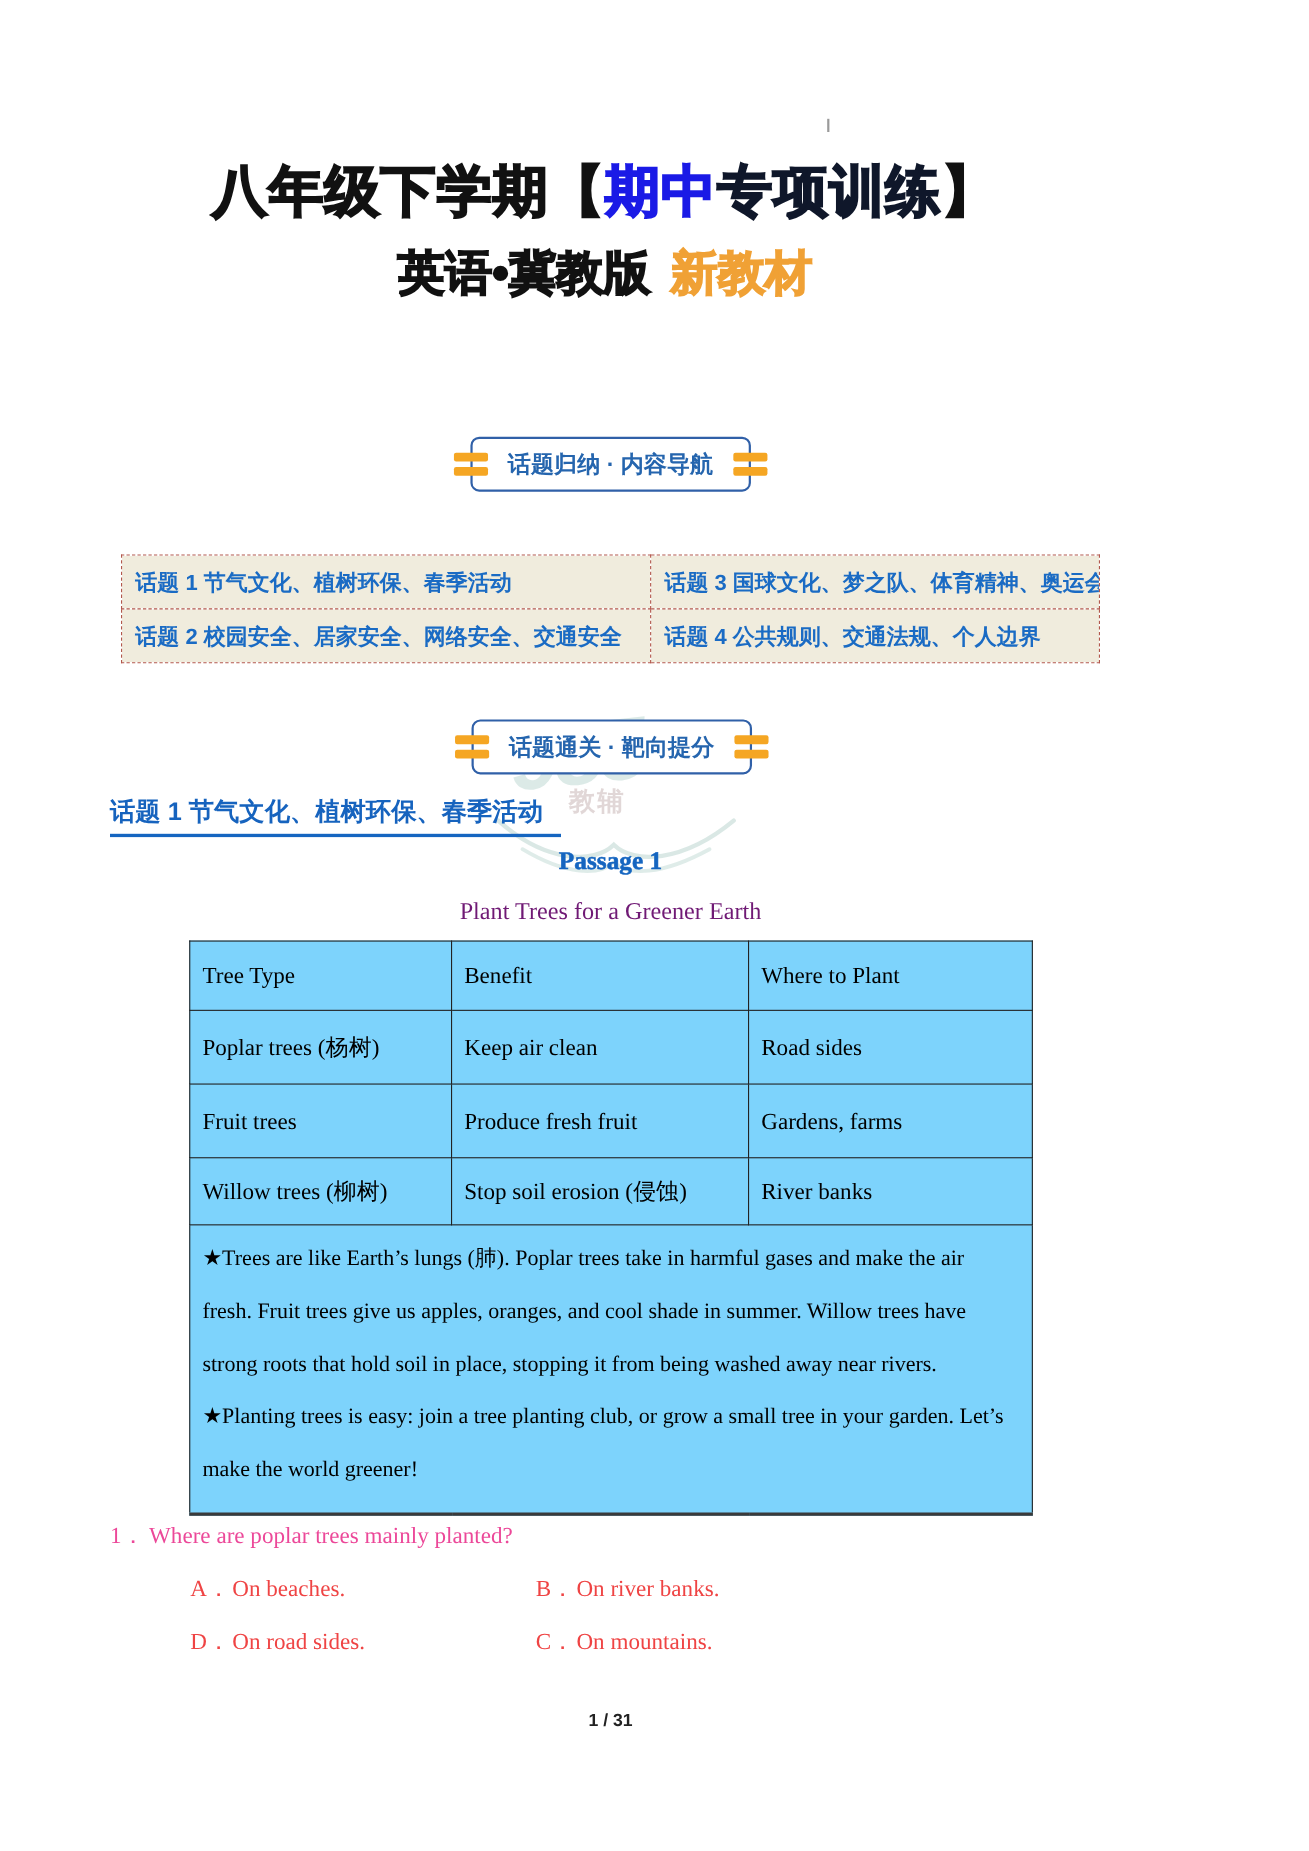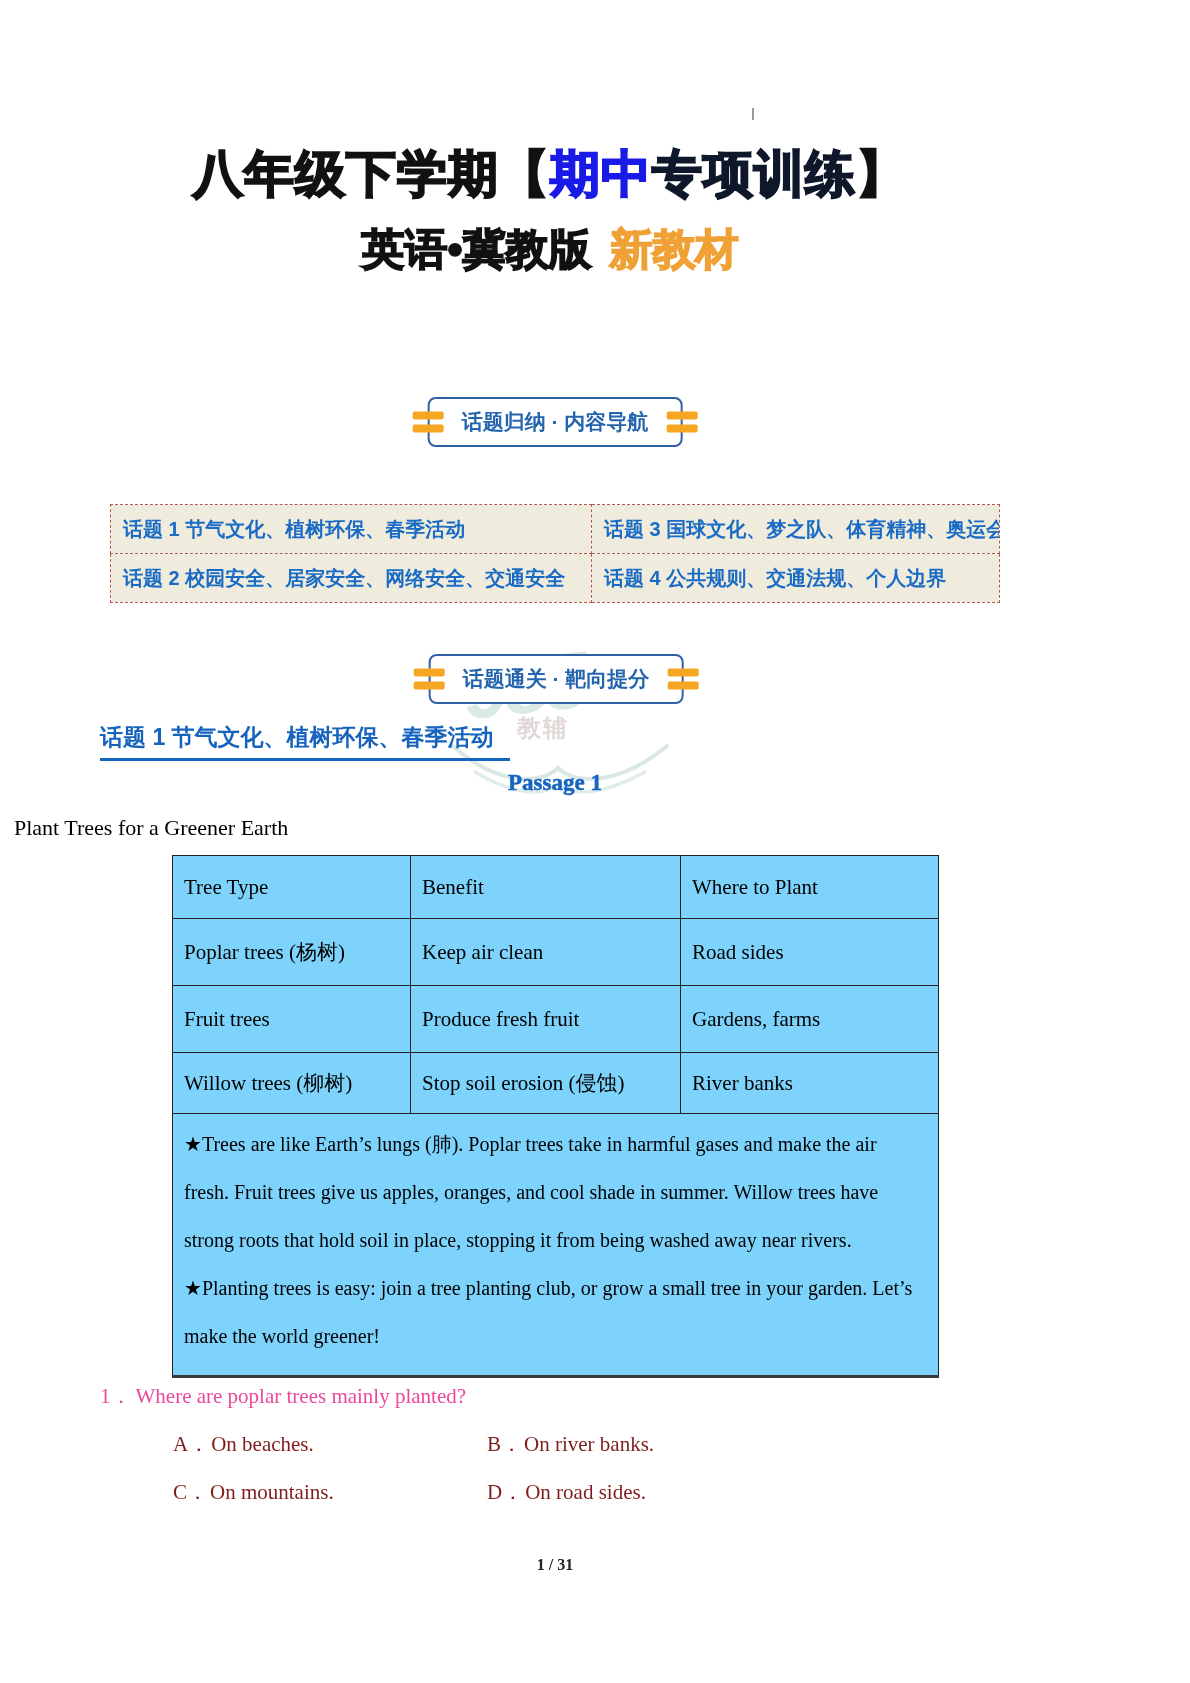--- a/index.html
+++ b/index.html
@@ -89,22 +89,22 @@
   .passage-label{
     position:absolute;left:0;top:770px;width:1110px;text-align:center;z-index:1;
     font-weight:700;font-size:23px;color:#1565c0;
   }
   .passage-label span{-webkit-text-stroke:0.5px currentColor;}
   .wm-line{
     position:absolute;left:0;top:792px;width:1110px;text-align:center;z-index:0;
     font-family:"Liberation Sans", sans-serif;font-size:22px;color:#dcdcdc;letter-spacing:1px;
   }
   .passage-title{
-    position:absolute;left:14px;top:815px;width:1110px;text-align:left;z-index:1;
-    font-size:22px;color:#000000;
+    position:absolute;left:0;top:815px;width:1110px;text-align:center;z-index:1;
+    font-size:22px;color:#701a75;
   }
 
   
   .ptable{
     position:absolute;left:172px;top:855px;width:766px;
     border-collapse:collapse;table-layout:fixed;background:#7dd3fc;z-index:1;
   }
   .ptable col.c1{width:238px;}
   .ptable col.c2{width:270px;}
   .ptable col.c3{width:258px;}
@@ -124,28 +124,28 @@
 
   
   .question{
     position:absolute;left:100px;top:1382px;
     font-size:21px;color:#ec4899;white-space:nowrap;
   }
   .question .qnum{margin-right:4px;}
   .options{
     position:absolute;left:173px;top:1430px;
     display:grid;grid-template-columns:314px 320px;grid-auto-rows:48px;
-    font-size:21px;color:#7f1d1d;
+    font-size:21px;color:#ef4444;
   }
   .opt{white-space:nowrap;}
   .opt .olabel{margin-right:2px;}
 
   .footer{
     position:absolute;left:0;top:1556px;width:1110px;text-align:center;
-    font-family:Liberation Serif, serif;font-weight:700;font-size:16px;color:#222;
+    font-family:Liberation Sans, sans-serif;font-weight:700;font-size:16px;color:#222;
   }
 </style>
 </head>
 <body>
 
 <div class="page">
 
   <div class="stray"></div>
 
   <div class="main-title">
@@ -251,22 +251,22 @@
   </div>
 
   <div class="options">
     <div class="opt">
       <span class="olabel">A．</span><span>On beaches.</span>
     </div>
     <div class="opt">
       <span class="olabel">B．</span><span>On river banks.</span>
     </div>
     <div class="opt">
+      <span class="olabel">D．</span><span>On road sides.</span>
+    </div>
+    <div class="opt">
       <span class="olabel">C．</span><span>On mountains.</span>
     </div>
-    <div class="opt">
-      <span class="olabel">D．</span><span>On road sides.</span>
-    </div>
   </div>
 
   <div class="footer">1 / 31</div>
 
 </div>
 
 </body></html>

